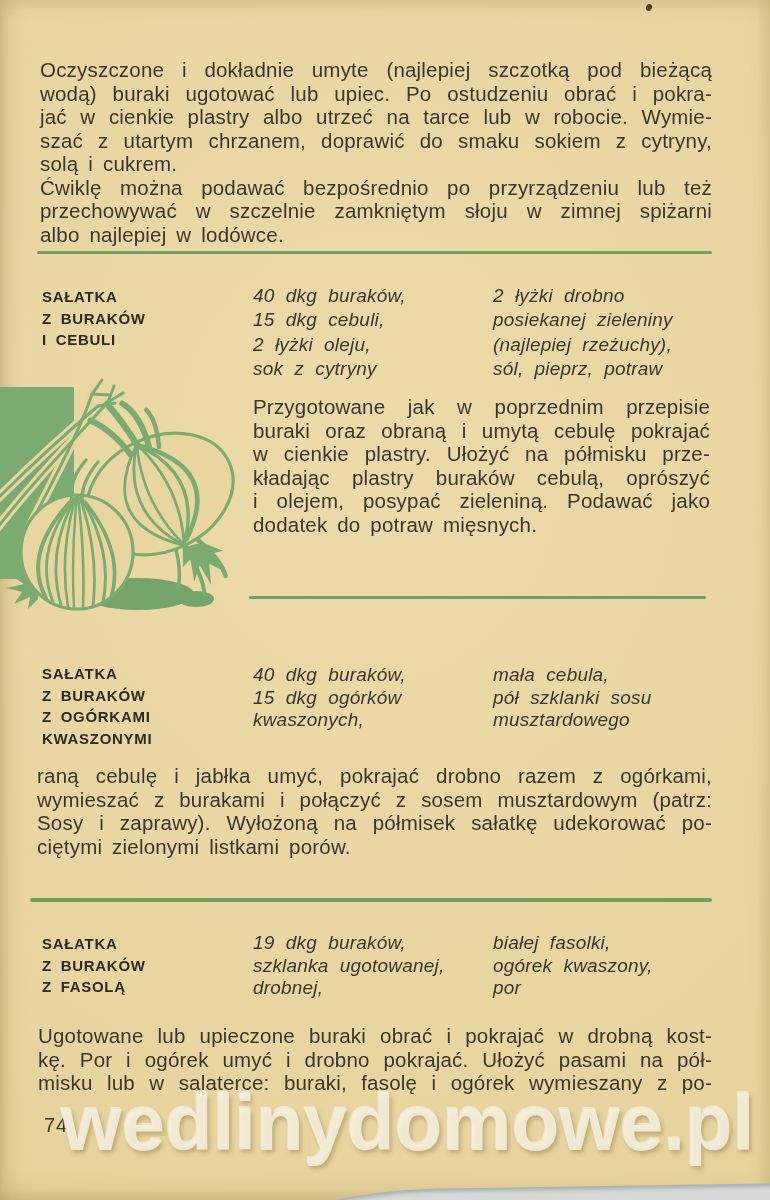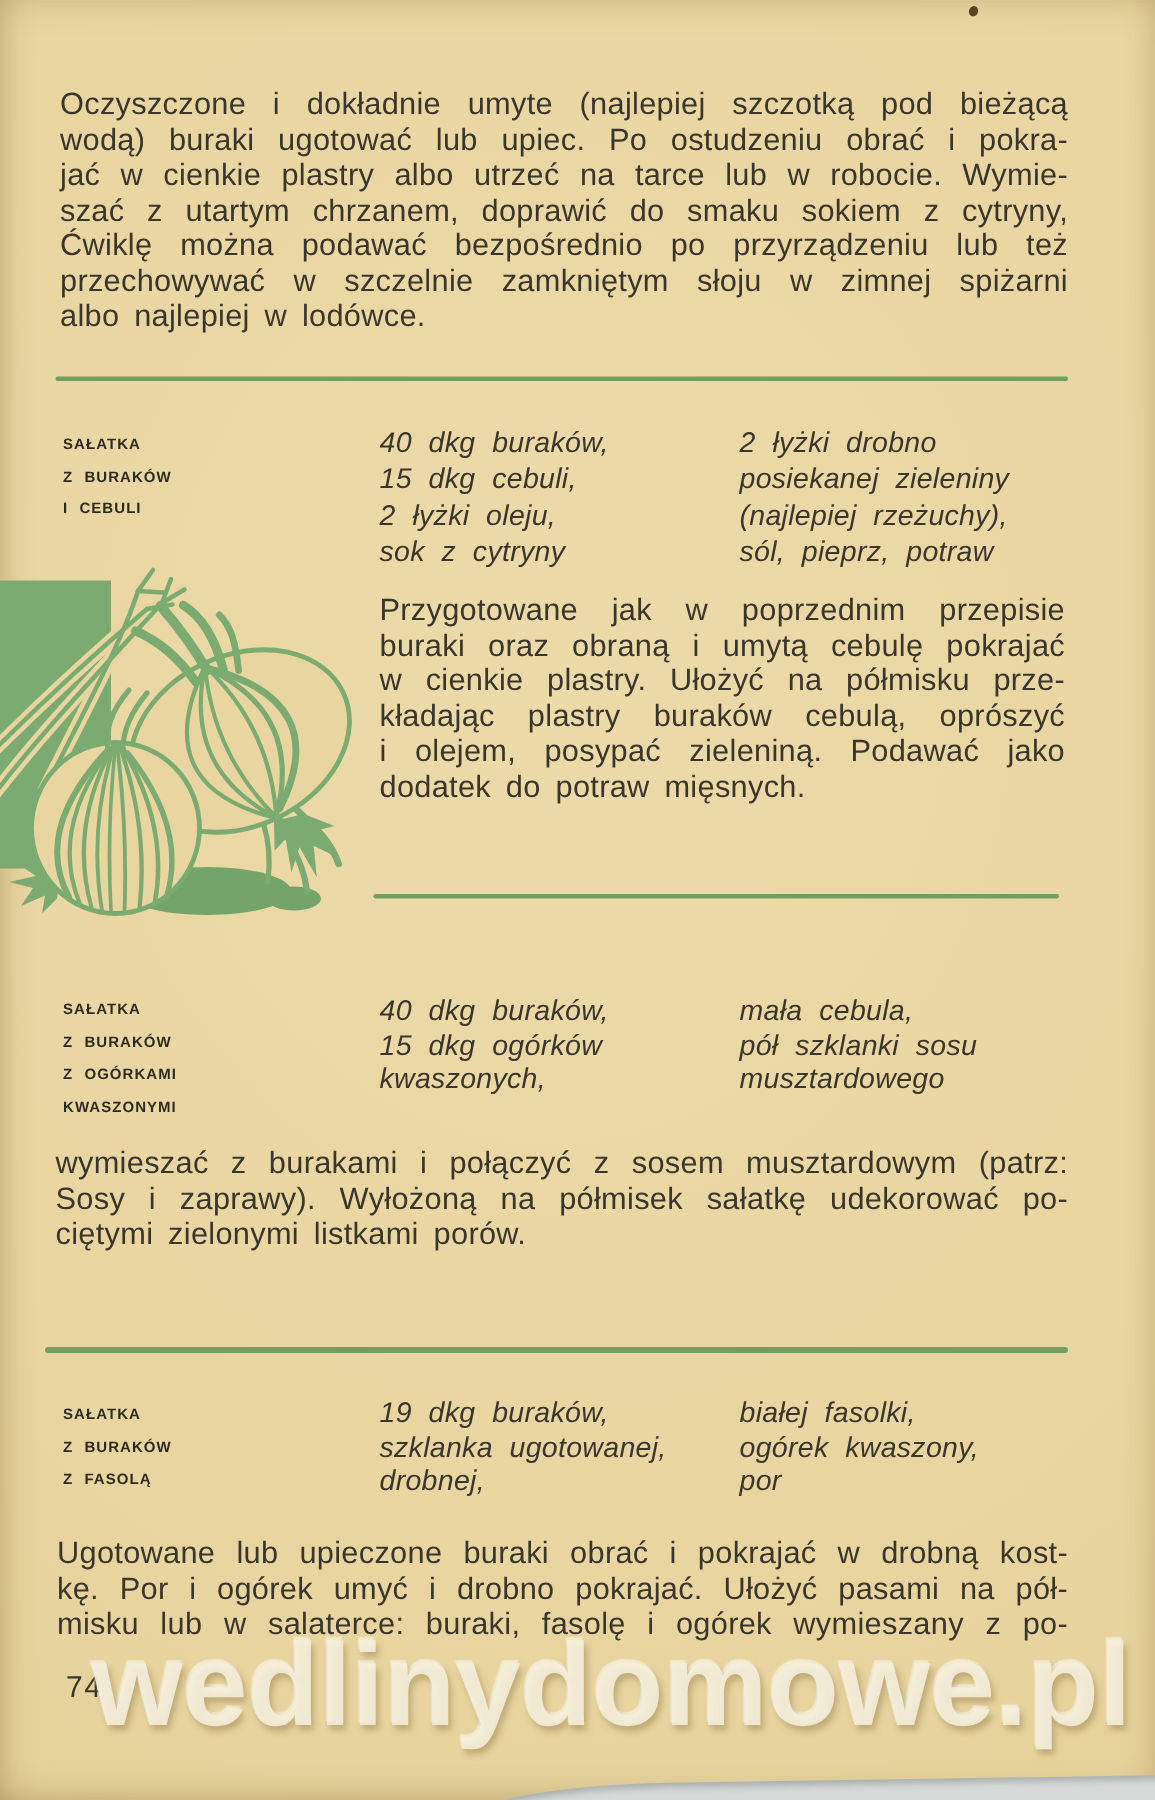--- a/index.html
+++ b/index.html
@@ -12,21 +12,21 @@
                inset 0 -16px 24px -14px rgba(115,90,40,.25),
                inset 0 16px 24px -16px rgba(140,115,60,.18);
     font-family:"Liberation Sans","DejaVu Sans",sans-serif;
     color:#3a352b;
   }
   .blk{position:absolute;}
   .line{white-space:nowrap;}
   .body-text{font-size:20.5px;line-height:23.5px;letter-spacing:.2px;word-spacing:2px;color:#3b362c;}
   .body-text .j{white-space:normal;text-align:justify;text-align-last:justify;}
   .body-text .last{word-spacing:4px;}
-  .rtitle{font-size:10px;font-weight:bold;line-height:21.5px;letter-spacing:.7px;word-spacing:4px;color:#2d2a22;}
+  .rtitle{font-size:15px;font-weight:bold;line-height:21.5px;letter-spacing:.7px;word-spacing:4px;color:#2d2a22;}
   .ing{font-style:italic;font-size:19px;color:#3b362c;word-spacing:.3em;letter-spacing:.2px;}
   .ing.lh1{line-height:24.3px;}
   .ing.lh2{line-height:22.5px;}
   .rule{position:absolute;height:3px;background:#6fa062;border-radius:2px;}
   .pagenum{font-size:20px;letter-spacing:1px;color:#3a352b;}
   .watermark{
     font-size:78px;font-weight:bold;letter-spacing:0;white-space:nowrap;
     color:rgba(246,239,219,.88);
     text-shadow:2px 3px 4px rgba(125,100,50,.38), -1px -2px 1px rgba(255,255,255,.55);
   }
@@ -43,20 +43,21 @@
 
 <div class="page">
 
   <div class="speck" style="left:646px;top:4px;width:6px;height:7px;transform:rotate(25deg);"></div>
 
   <div class="blk body-text" style="left:40px;top:58px;width:672px;">
     <div class="line j">Oczyszczone i dokładnie umyte (najlepiej szczotką pod bieżącą</div>
     <div class="line j">wodą) buraki ugotować lub upiec. Po ostudzeniu obrać i pokra-</div>
     <div class="line j">jać w cienkie plastry albo utrzeć na tarce lub w robocie. Wymie-</div>
     <div class="line j">szać z utartym chrzanem, doprawić do smaku sokiem z cytryny,</div>
+    <div class="line last">solą i cukrem.</div>
     <div class="line j">Ćwiklę można podawać bezpośrednio po przyrządzeniu lub też</div>
     <div class="line j">przechowywać w szczelnie zamkniętym słoju w zimnej spiżarni</div>
     <div class="line last">albo najlepiej w lodówce.</div>
   </div>
 
   <div class="rule" style="left:37px;top:251px;width:675px;"></div>
 
   <div class="blk rtitle" style="left:42px;top:286px;">
     <div class="line">SAŁATKA</div>
     <div class="line">Z BURAKÓW</div>
@@ -156,20 +157,21 @@
     <div class="line">40 dkg buraków,</div>
     <div class="line">15 dkg ogórków</div>
     <div class="line">kwaszonych,</div>
   </div>
   <div class="blk ing lh2" style="left:493px;top:664px;">
     <div class="line">mała cebula,</div>
     <div class="line">pół szklanki sosu</div>
     <div class="line">musztardowego</div>
   </div>
   <div class="blk body-text" style="left:37px;top:764px;width:675px;">
+    <div class="line j">raną cebulę i jabłka umyć, pokrajać drobno razem z ogórkami,</div>
     <div class="line j">wymieszać z burakami i połączyć z sosem musztardowym (patrz:</div>
     <div class="line j">Sosy i zaprawy). Wyłożoną na półmisek sałatkę udekorować po-</div>
     <div class="line last">ciętymi zielonymi listkami porów.</div>
   </div>
 
   <div class="rule" style="left:30px;top:898px;width:682px;height:3.5px;"></div>
 
   <div class="blk rtitle" style="left:42px;top:933px;">
     <div class="line">SAŁATKA</div>
     <div class="line">Z BURAKÓW</div>

